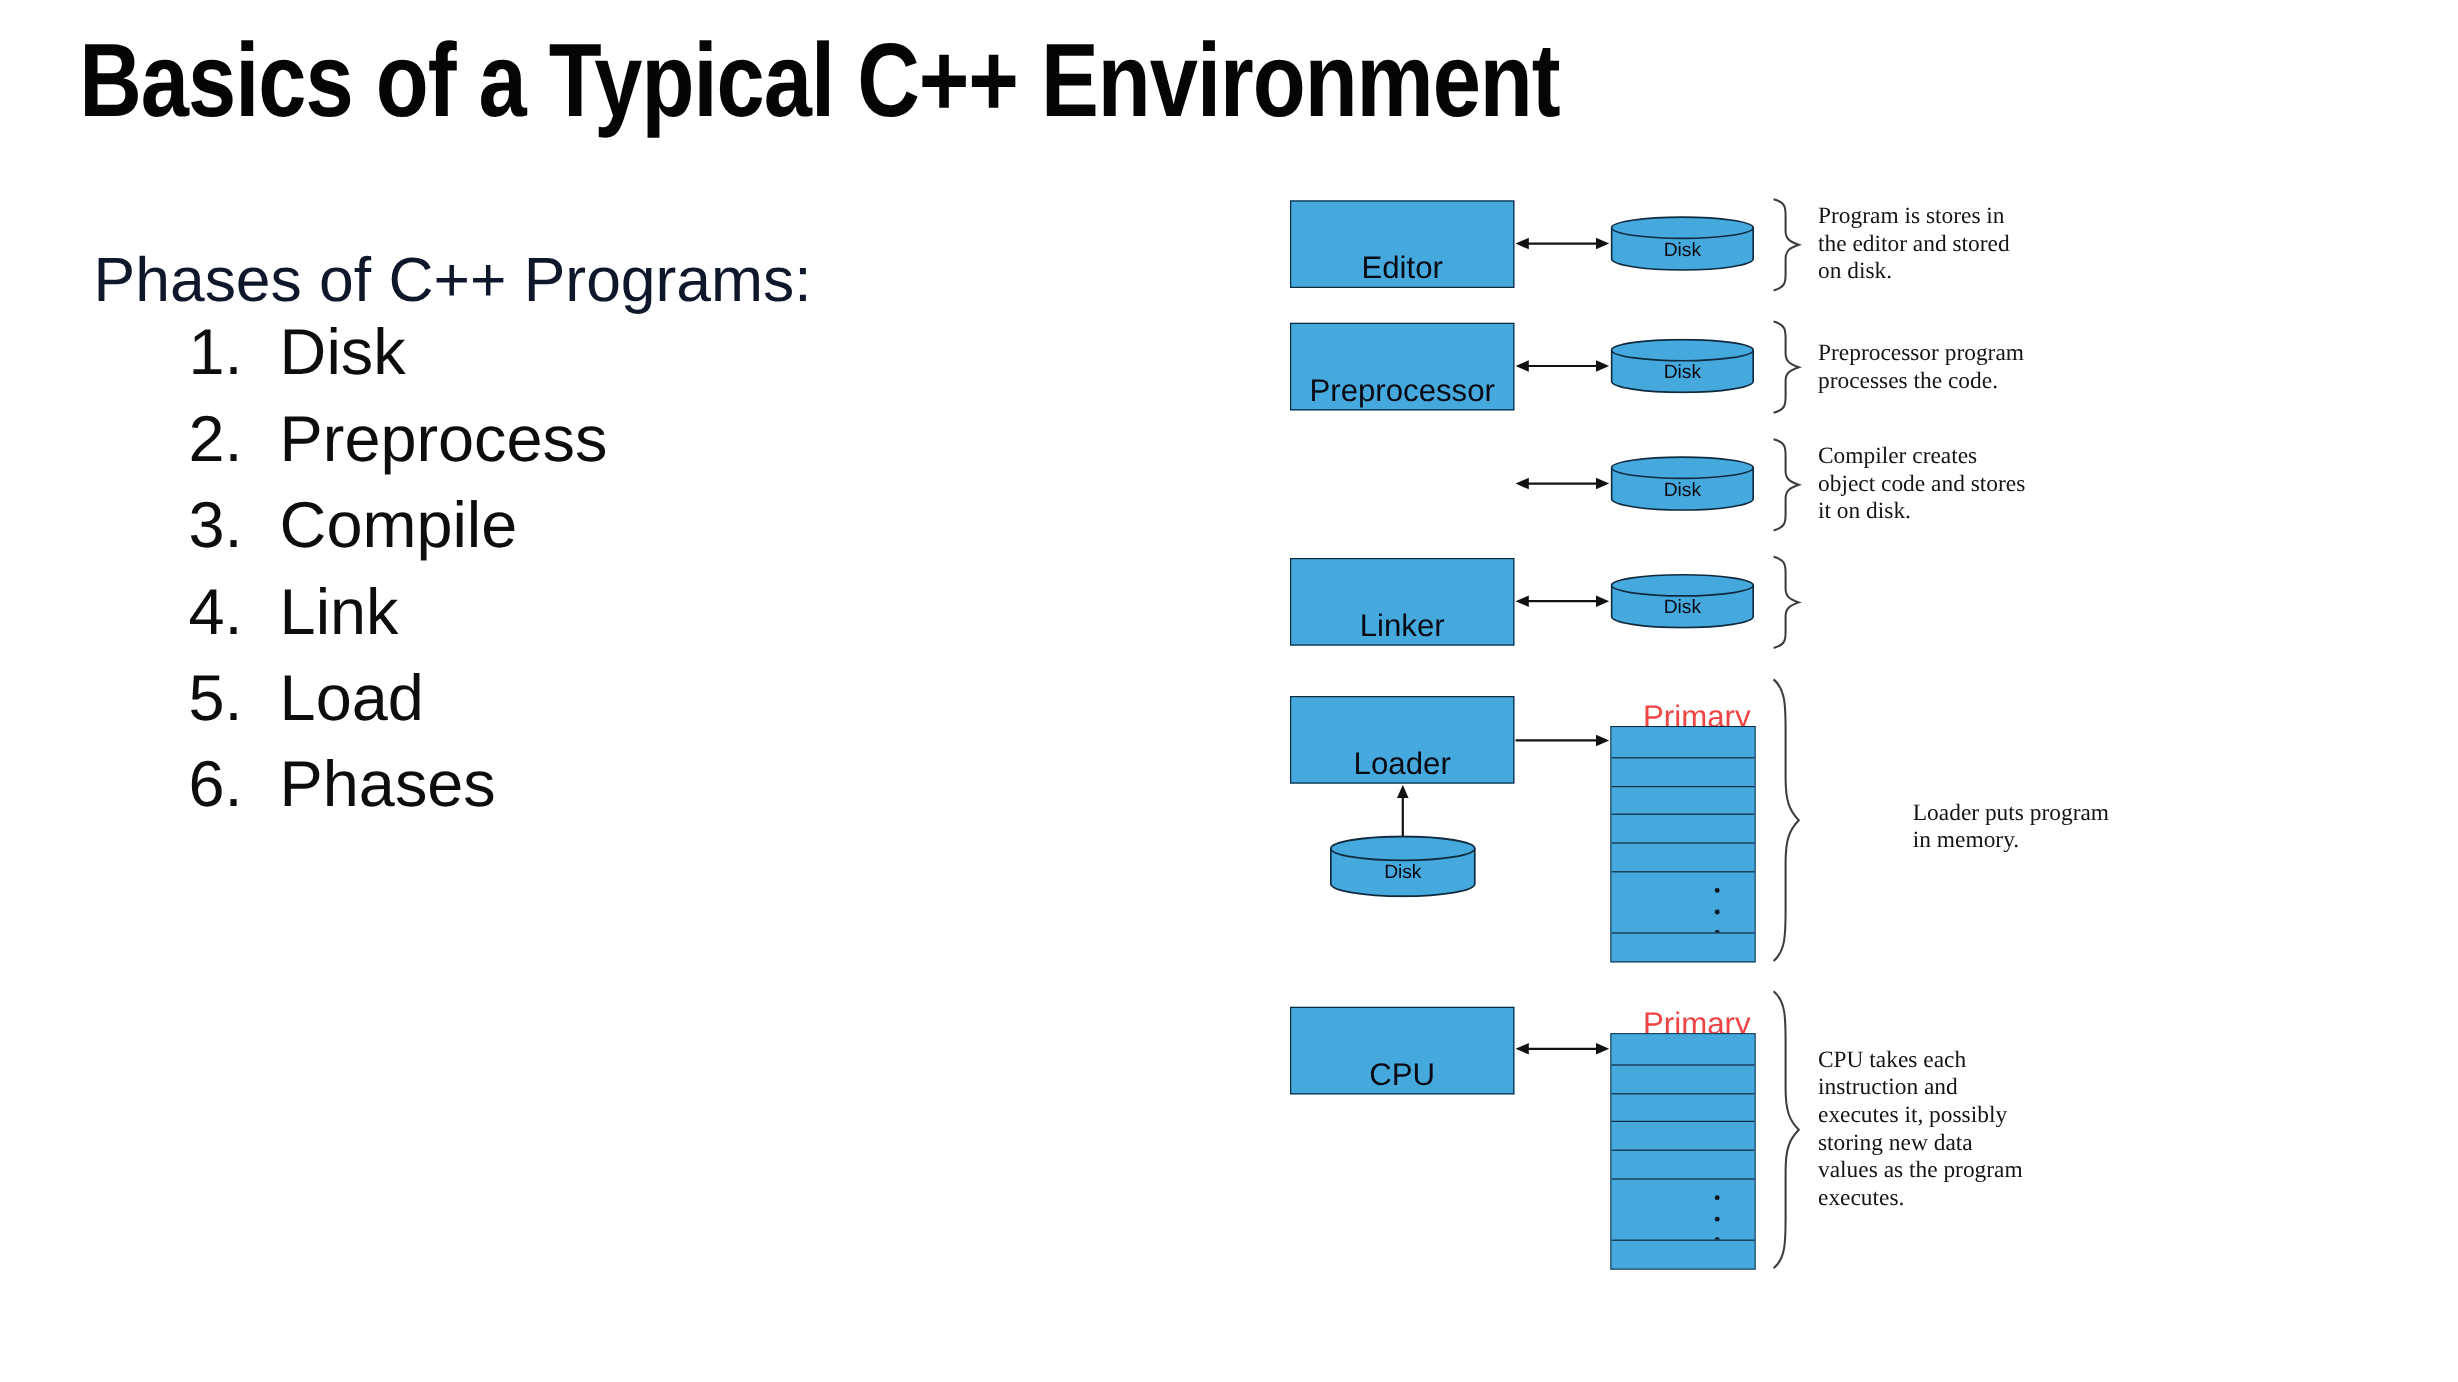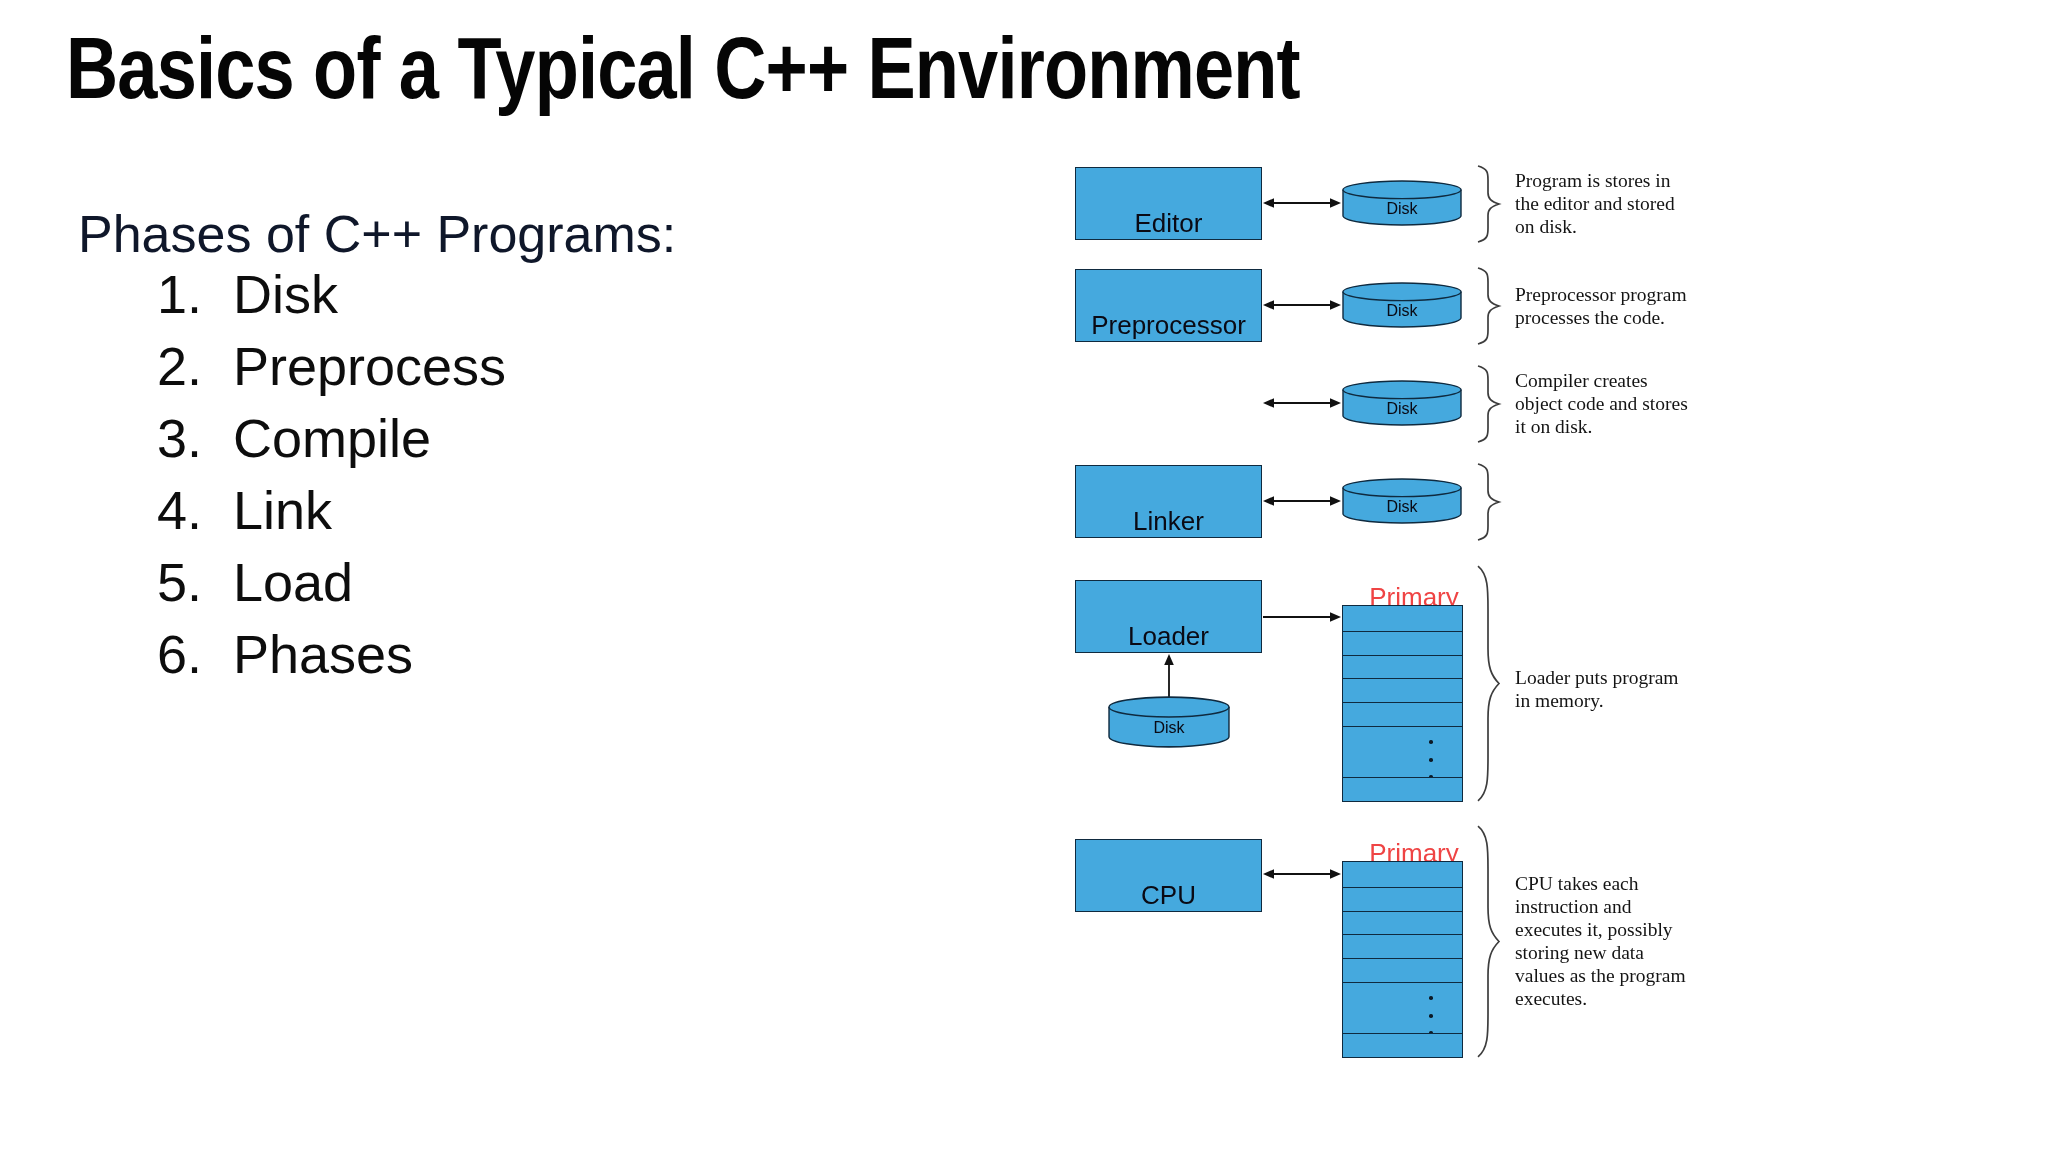--- a/index.html
+++ b/index.html
@@ -217,21 +217,21 @@
   <div class="disk" style="left:1108px;top:696px;width:122px;height:52px">
     <svg width="122" height="52" viewBox="0 0 120 47" preserveAspectRatio="none">
       <path d="M1 10 L1 36.5 A59 9.5 0 0 0 119 36.5 L119 10" style="fill:var(--node-fill);stroke:var(--node-border);stroke-width:1.4"></path>
       <ellipse cx="60" cy="10" rx="59" ry="9" style="fill:var(--node-fill);stroke:var(--node-border);stroke-width:1.4"></ellipse>
     </svg>
     <div class="dlabel">Disk</div>
   </div>
   <svg class="brace" style="left:1473px;top:560px" width="30" height="247" viewBox="0 0 30 120" preserveAspectRatio="none">
     <path d="M5 3 C15 7 15 14 15 24 L15 43 C15 52 18 56 26 60 C18 64 15 68 15 77 L15 96 C15 106 15 113 5 117" style="fill:none;stroke:var(--brace);stroke-width:1.7" vector-effect="non-scaling-stroke"></path>
   </svg>
-  <div class="note" style="left:1515px;top:666px">
+  <div class="note" style="left:1594px;top:666px">
     <div>Loader puts program</div>
     <div>in memory.</div>
   </div>
 
   <div class="pbox" style="left:1075px;top:839px">
     <span class="blabel">CPU</span>
   </div>
   <svg class="arrow" style="left:1262px;top:866px" width="80" height="16" viewBox="0 0 80 16">
     <line x1="9" y1="8" x2="71" y2="8" stroke="#111" stroke-width="1.8"></line>
     <polygon points="1,8 12,3.2 12,12.8" fill="#111"></polygon>

